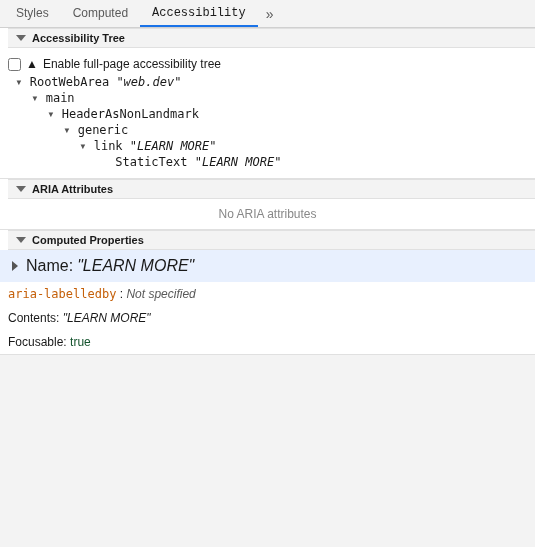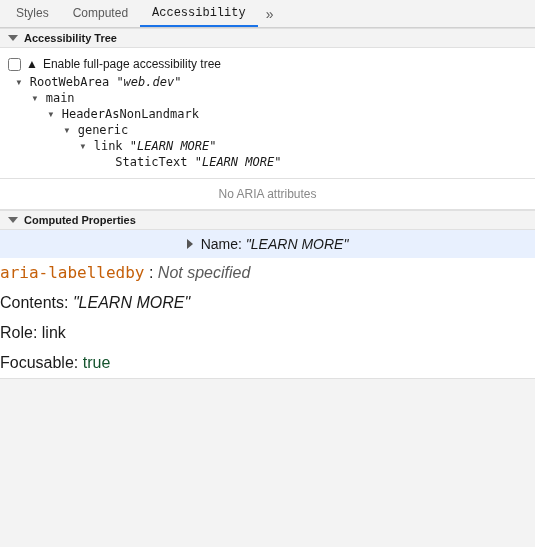--- a/index.html
+++ b/index.html
@@ -52,20 +52,21 @@
       background: #f3f3f3;
       border-bottom: 1px solid #e0e0e0;
       border-top: 1px solid #e0e0e0;
       padding: 3px 8px;
       display: flex;
       align-items: center;
       gap: 4px;
       font-size: 11px;
       font-weight: 600;
       color: #1a1a1a;
+      margin-left: 8px;
     }
     .triangle {
       display: inline-block;
       width: 0; height: 0;
       border-left: 5px solid transparent;
       border-right: 5px solid transparent;
       border-top: 6px solid #666;
       margin-right: 2px;
     }
 
@@ -120,44 +121,43 @@
       color: #888;
       font-size: 12px;
     }
 
     
     .computed-area {
       background: #fff;
       padding: 0;
     }
     .computed-row {
-      padding: 3px 0;
-      font-size: 16px;
+      padding: 3px 8px;
+      font-size: 12px;
       line-height: 1.5;
     }
     .prop-name {
       color: #c5600a;
       font-family: 'Menlo', 'Consolas', monospace;
     }
     .prop-value-italic {
       font-style: italic;
       color: #5a5a5a;
     }
     .prop-value-link {
       color: #14532d;
     }
     .computed-name-row {
       padding: 3px 12px;
-      font-size: 14px;
+      font-size: 16px;
       line-height: 1.6;
       background: #e8f0fe;
       display: flex;
       align-items: center;
       gap: 4px;
-      justify-content: center;
     }
     .triangle-right {
       display: inline-block;
       width: 0; height: 0;
       border-top: 5px solid transparent;
       border-bottom: 5px solid transparent;
       border-left: 6px solid #555;
       margin-right: 4px;
     }
   </style>
@@ -222,20 +222,24 @@
         <span class="indent" style="display:inline-block;width:100px;"></span>
         <span class="tree-toggle"></span>
         <span class="tree-name">StaticText </span>
         <span class="tree-string">"LEARN MORE"</span>
       </div>
     </div>
   </div>
 </div>
 
 <div class="section">
+  <div class="section-header">
+    <span class="triangle"></span>
+    <span>ARIA Attributes</span>
+  </div>
   <div class="aria-area">
     <span>No ARIA attributes</span>
   </div>
 </div>
 
 <div class="section">
   <div class="section-header">
     <span class="triangle"></span>
     <span>Computed Properties</span>
   </div>
@@ -253,23 +257,19 @@
       <span class="prop-value-italic">Not specified</span>
     </div>
 
 
     <div class="computed-row">
       <span>Contents: </span>
       <span style="font-style:italic;">"LEARN MORE"</span>
     </div>
 
 
-    <div class="computed-row">
-      <span>Role: </span>
-      <span>link</span>
-    </div>
 
     <div class="computed-row">
       <span>Focusable: </span>
       <span class="prop-value-link">true</span>
     </div>
   </div>
 </div>
 
 </body></html>

